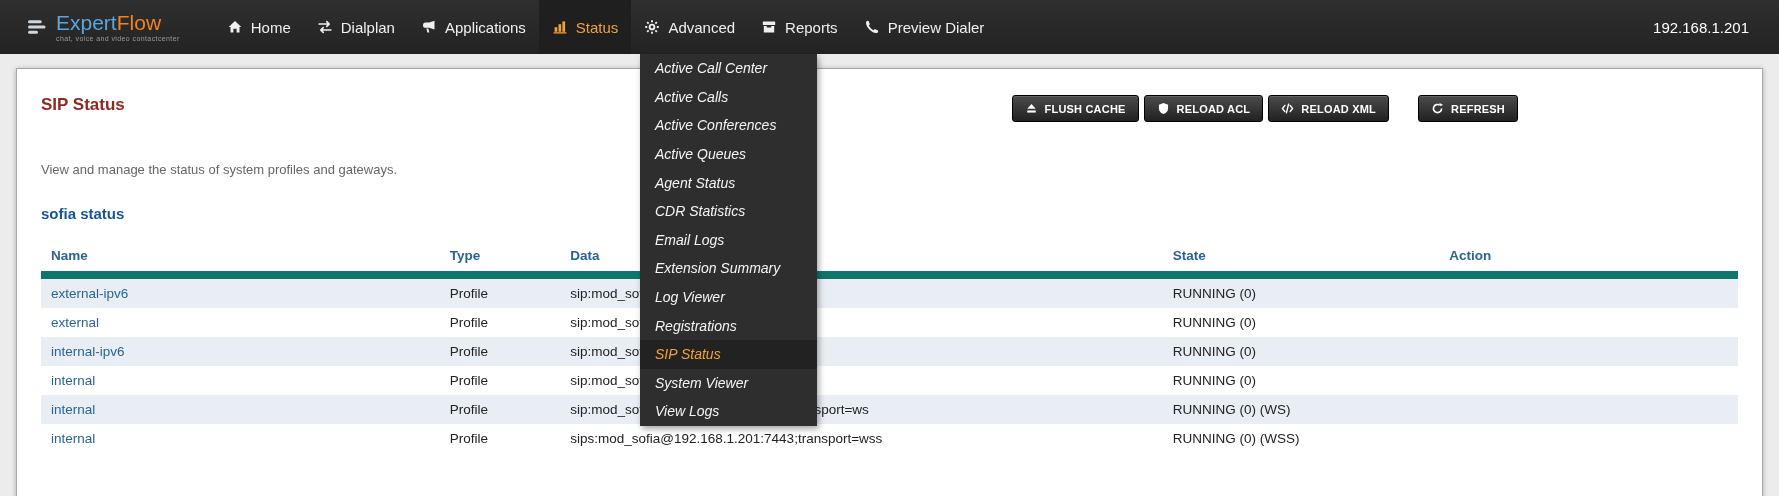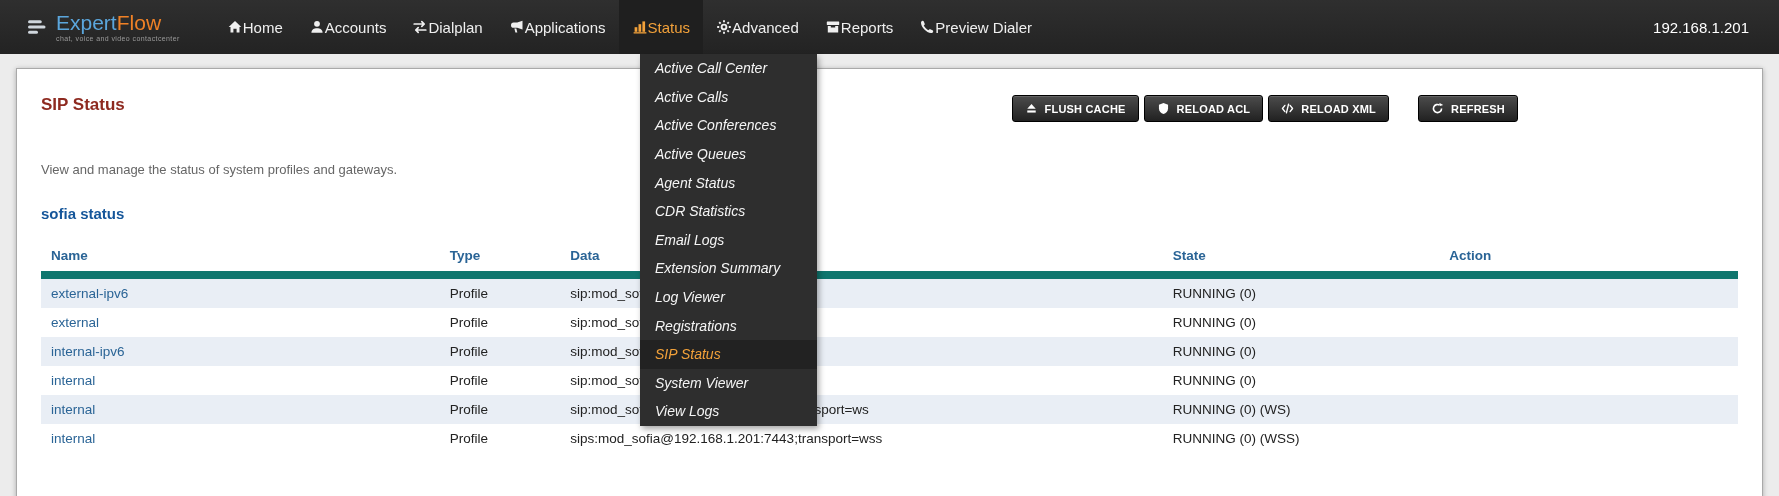--- a/index.html
+++ b/index.html
@@ -19,21 +19,21 @@
   }
   .logo { display:flex; align-items:center; gap:8px; margin-left:28px; cursor:pointer; }
   .logo-text { display:flex; flex-direction:column; line-height:1; }
   .logo-name { font-size:21px; font-weight:normal; letter-spacing:0; }
   .logo-name .p1 { color:#5ba6dc; }
   .logo-name .p2 { color:#f08126; }
   .logo-tagline { font-size:7px; color:#9a9a9a; margin-top:2px; letter-spacing:.4px; }
 
   .nav-items { display:flex; margin-left:34px; height:100%; }
   .nav-item {
-    display:flex; align-items:center; gap:0;
+    display:flex; align-items:center; gap:8px;
     padding:0 13px; color:#efefef; font-size:15px; cursor:pointer;
     white-space:nowrap;
   }
   .nav-item svg { width:16px; height:16px; flex:0 0 auto; }
   .nav-item.active { color:#f2a13a; background:#1f1f1f; }
 
   .server-address { margin-left:auto; margin-right:30px; color:#ffffff; font-size:15px; }
 
   
   .dropdown {
@@ -100,27 +100,20 @@
       <div class="logo-tagline">chat, voice and video contactcenter</div>
     </div>
   </div>
 
   <nav class="nav-items">
     <div class="nav-item">
       <svg viewBox="0 0 16 16">
           <path d="M8 2L14.3 8H12.5V13.5H9.6V9.8H6.4V13.5H3.5V8H1.7Z" fill="currentColor"></path>
         </svg>
       <span>Home</span>
-    </div>
-    <div class="nav-item">
-      <svg viewBox="0 0 16 16">
-          <circle cx="8" cy="4.8" r="2.9" fill="currentColor"></circle>
-          <path d="M2.4 13.8C2.4 10.6 5 9.2 8 9.2C11 9.2 13.6 10.6 13.6 13.8Z" fill="currentColor"></path>
-        </svg>
-      <span>Accounts</span>
     </div>
     <div class="nav-item">
       <svg viewBox="0 0 16 16">
           <g fill="none" stroke="currentColor" stroke-width="1.7" stroke-linecap="round" stroke-linejoin="round">
             <path d="M2.2 5H12.2M12.2 5L9.8 2.6M12.2 5L9.8 7.4"></path>
             <path d="M13.8 11H3.8M3.8 11L6.2 8.6M3.8 11L6.2 13.4"></path>
           </g>
         </svg>
       <span>Dialplan</span>
     </div>

